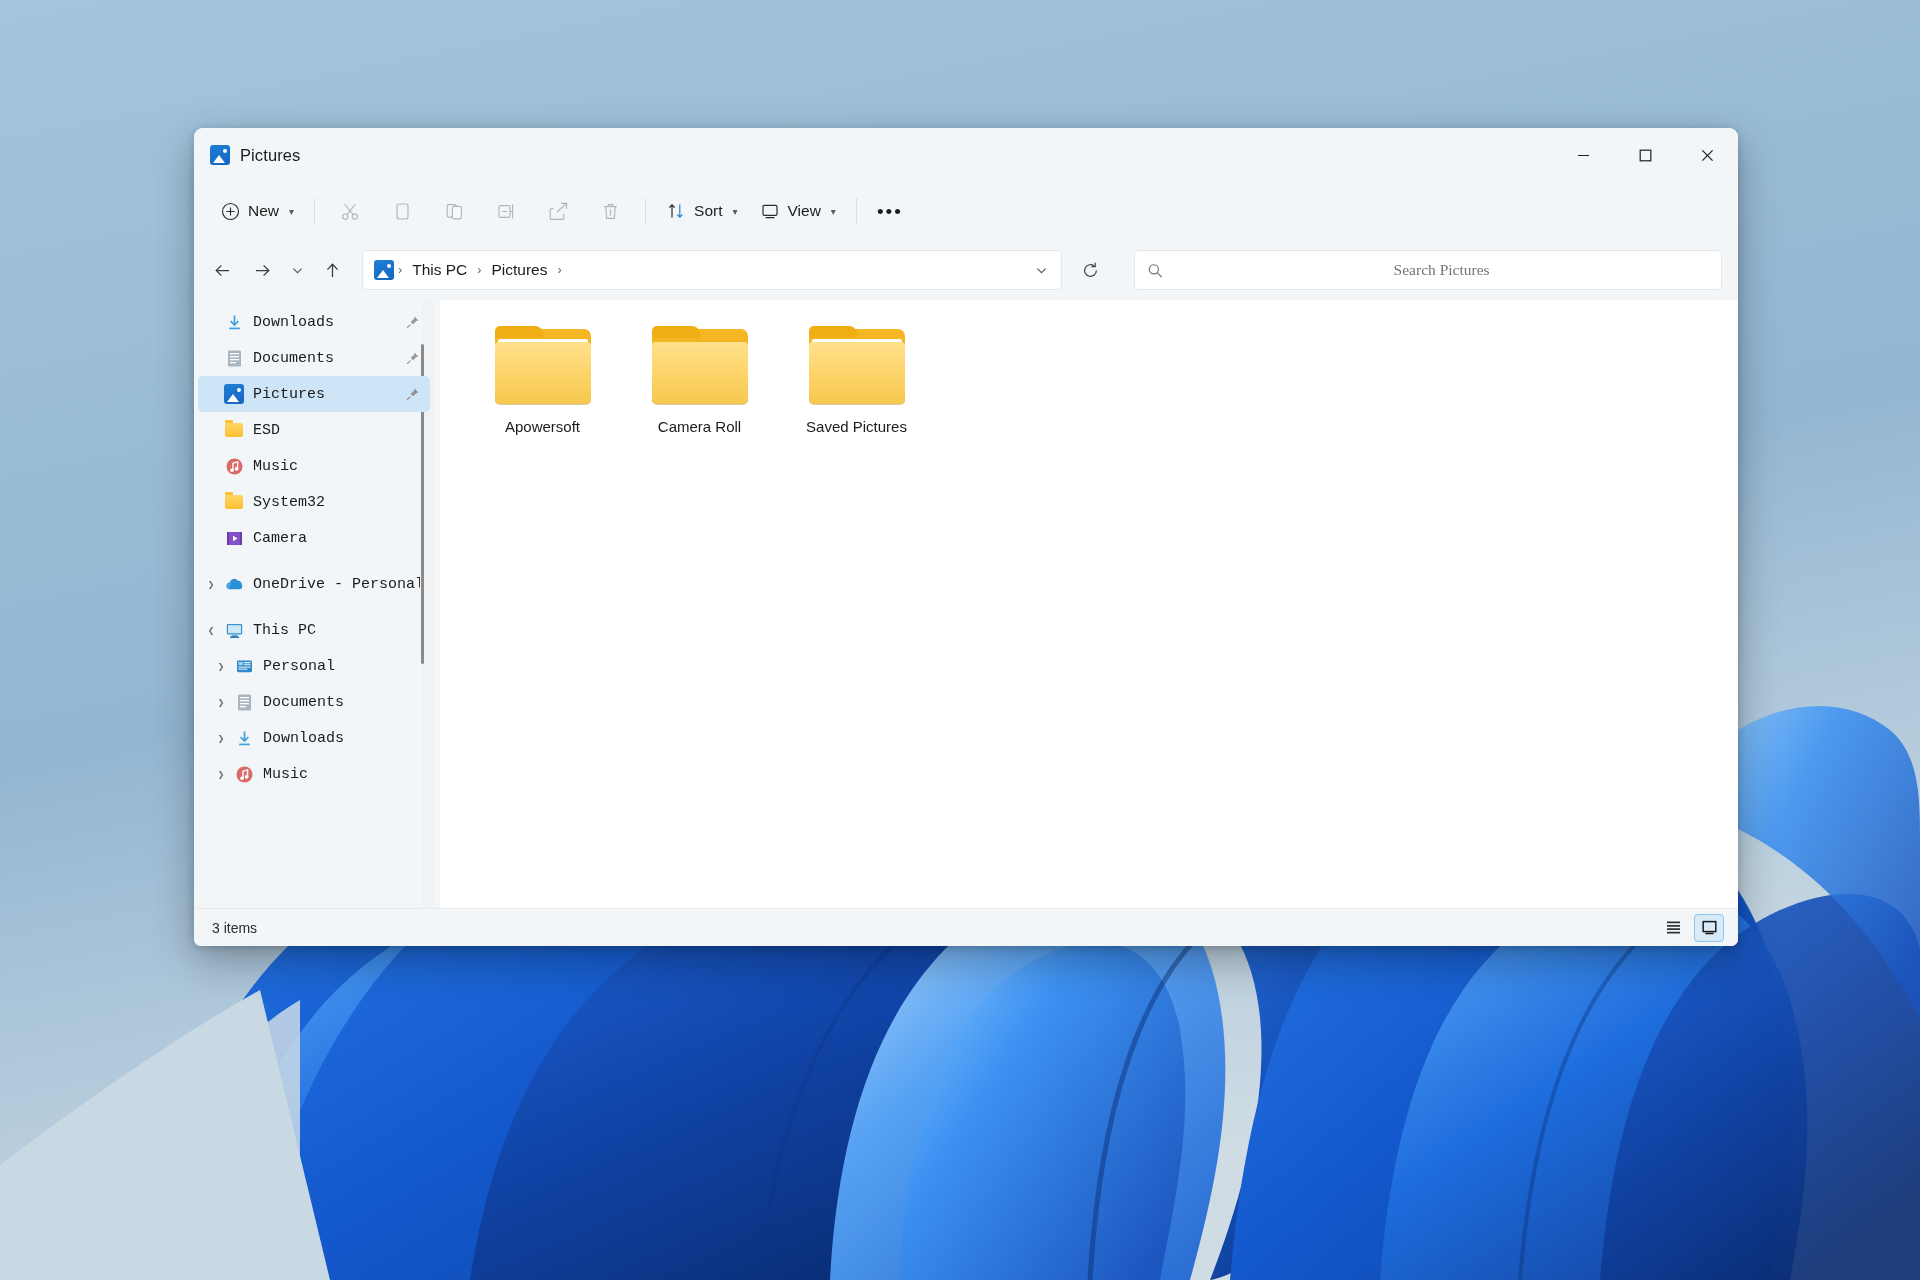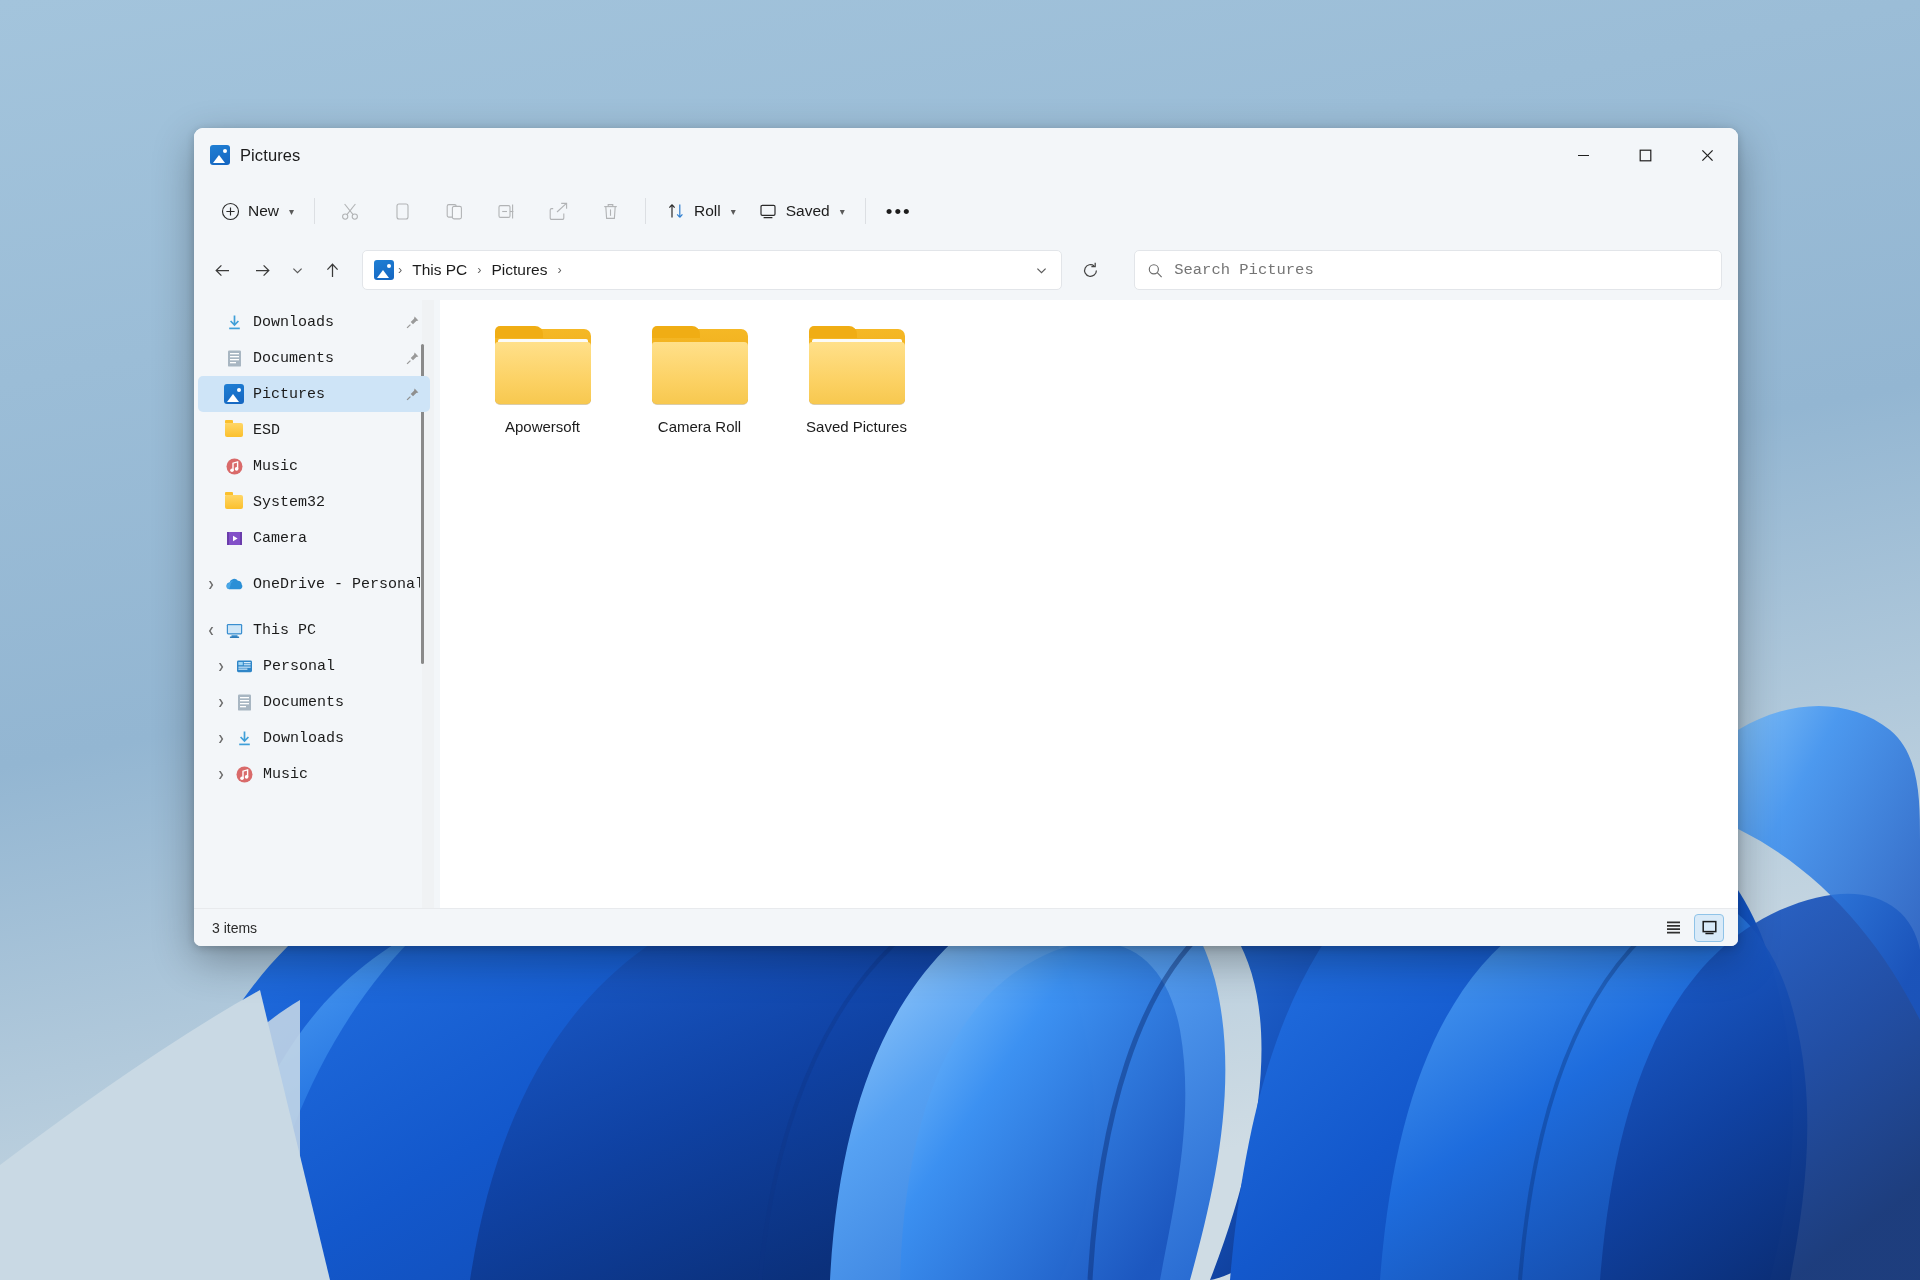--- a/index.html
+++ b/index.html
@@ -229,24 +229,25 @@
     border-radius: 5px;
     display: flex;
     align-items: center;
     gap: 11px;
     padding: 0 12px;
   }
   #search-input {
     border: none;
     outline: none;
     background: transparent;
-    font-family: Liberation Mono, monospace;
+    font-family: Liberation Serif, serif;
     font-size: 15.5px;
     color: #ef4444;
     width: 100%;
+    text-align: center;
   }
 
   
   #window-body {
     flex: 1 1 auto;
     display: flex;
     min-height: 0;
     background: #ffffff;
   }
 
@@ -600,30 +601,30 @@
         </svg>
       </div>
 
       <div class="tb-sep"></div>
 
       <div class="tb-btn">
         <svg width="20" height="20" viewBox="0 0 20 20">
           <path d="M6 16.5 V3.6 M6 3.6 L3.4 6.6 M6 3.6 L8.6 6.6" fill="none" stroke="#2a2a2a" stroke-width="1.2"></path>
           <path d="M13.8 3.5 V16.4 M13.8 16.4 L11.2 13.4 M13.8 16.4 L16.4 13.4" fill="none" stroke="#2f7fd0" stroke-width="1.2"></path>
         </svg>
-        <span>Roll</span>
+        <span>Sort</span>
         <span class="chev">▾</span>
       </div>
 
       <div class="tb-btn">
         <svg width="20" height="20" viewBox="0 0 20 20">
           <rect x="3" y="4.4" width="14" height="10" rx="1.3" fill="none" stroke="#2a2a2a" stroke-width="1.2"></rect>
           <line x1="5.6" y1="16.6" x2="14.4" y2="16.6" stroke="#2a2a2a" stroke-width="1.2"></line>
         </svg>
-        <span>Saved</span>
+        <span>View</span>
         <span class="chev">▾</span>
       </div>
 
       <div class="tb-sep"></div>
 
       <div class="tb-btn">
         <span style="font-size:19px;letter-spacing:2px;line-height:1;">•••</span>
       </div>
     </div>
 

